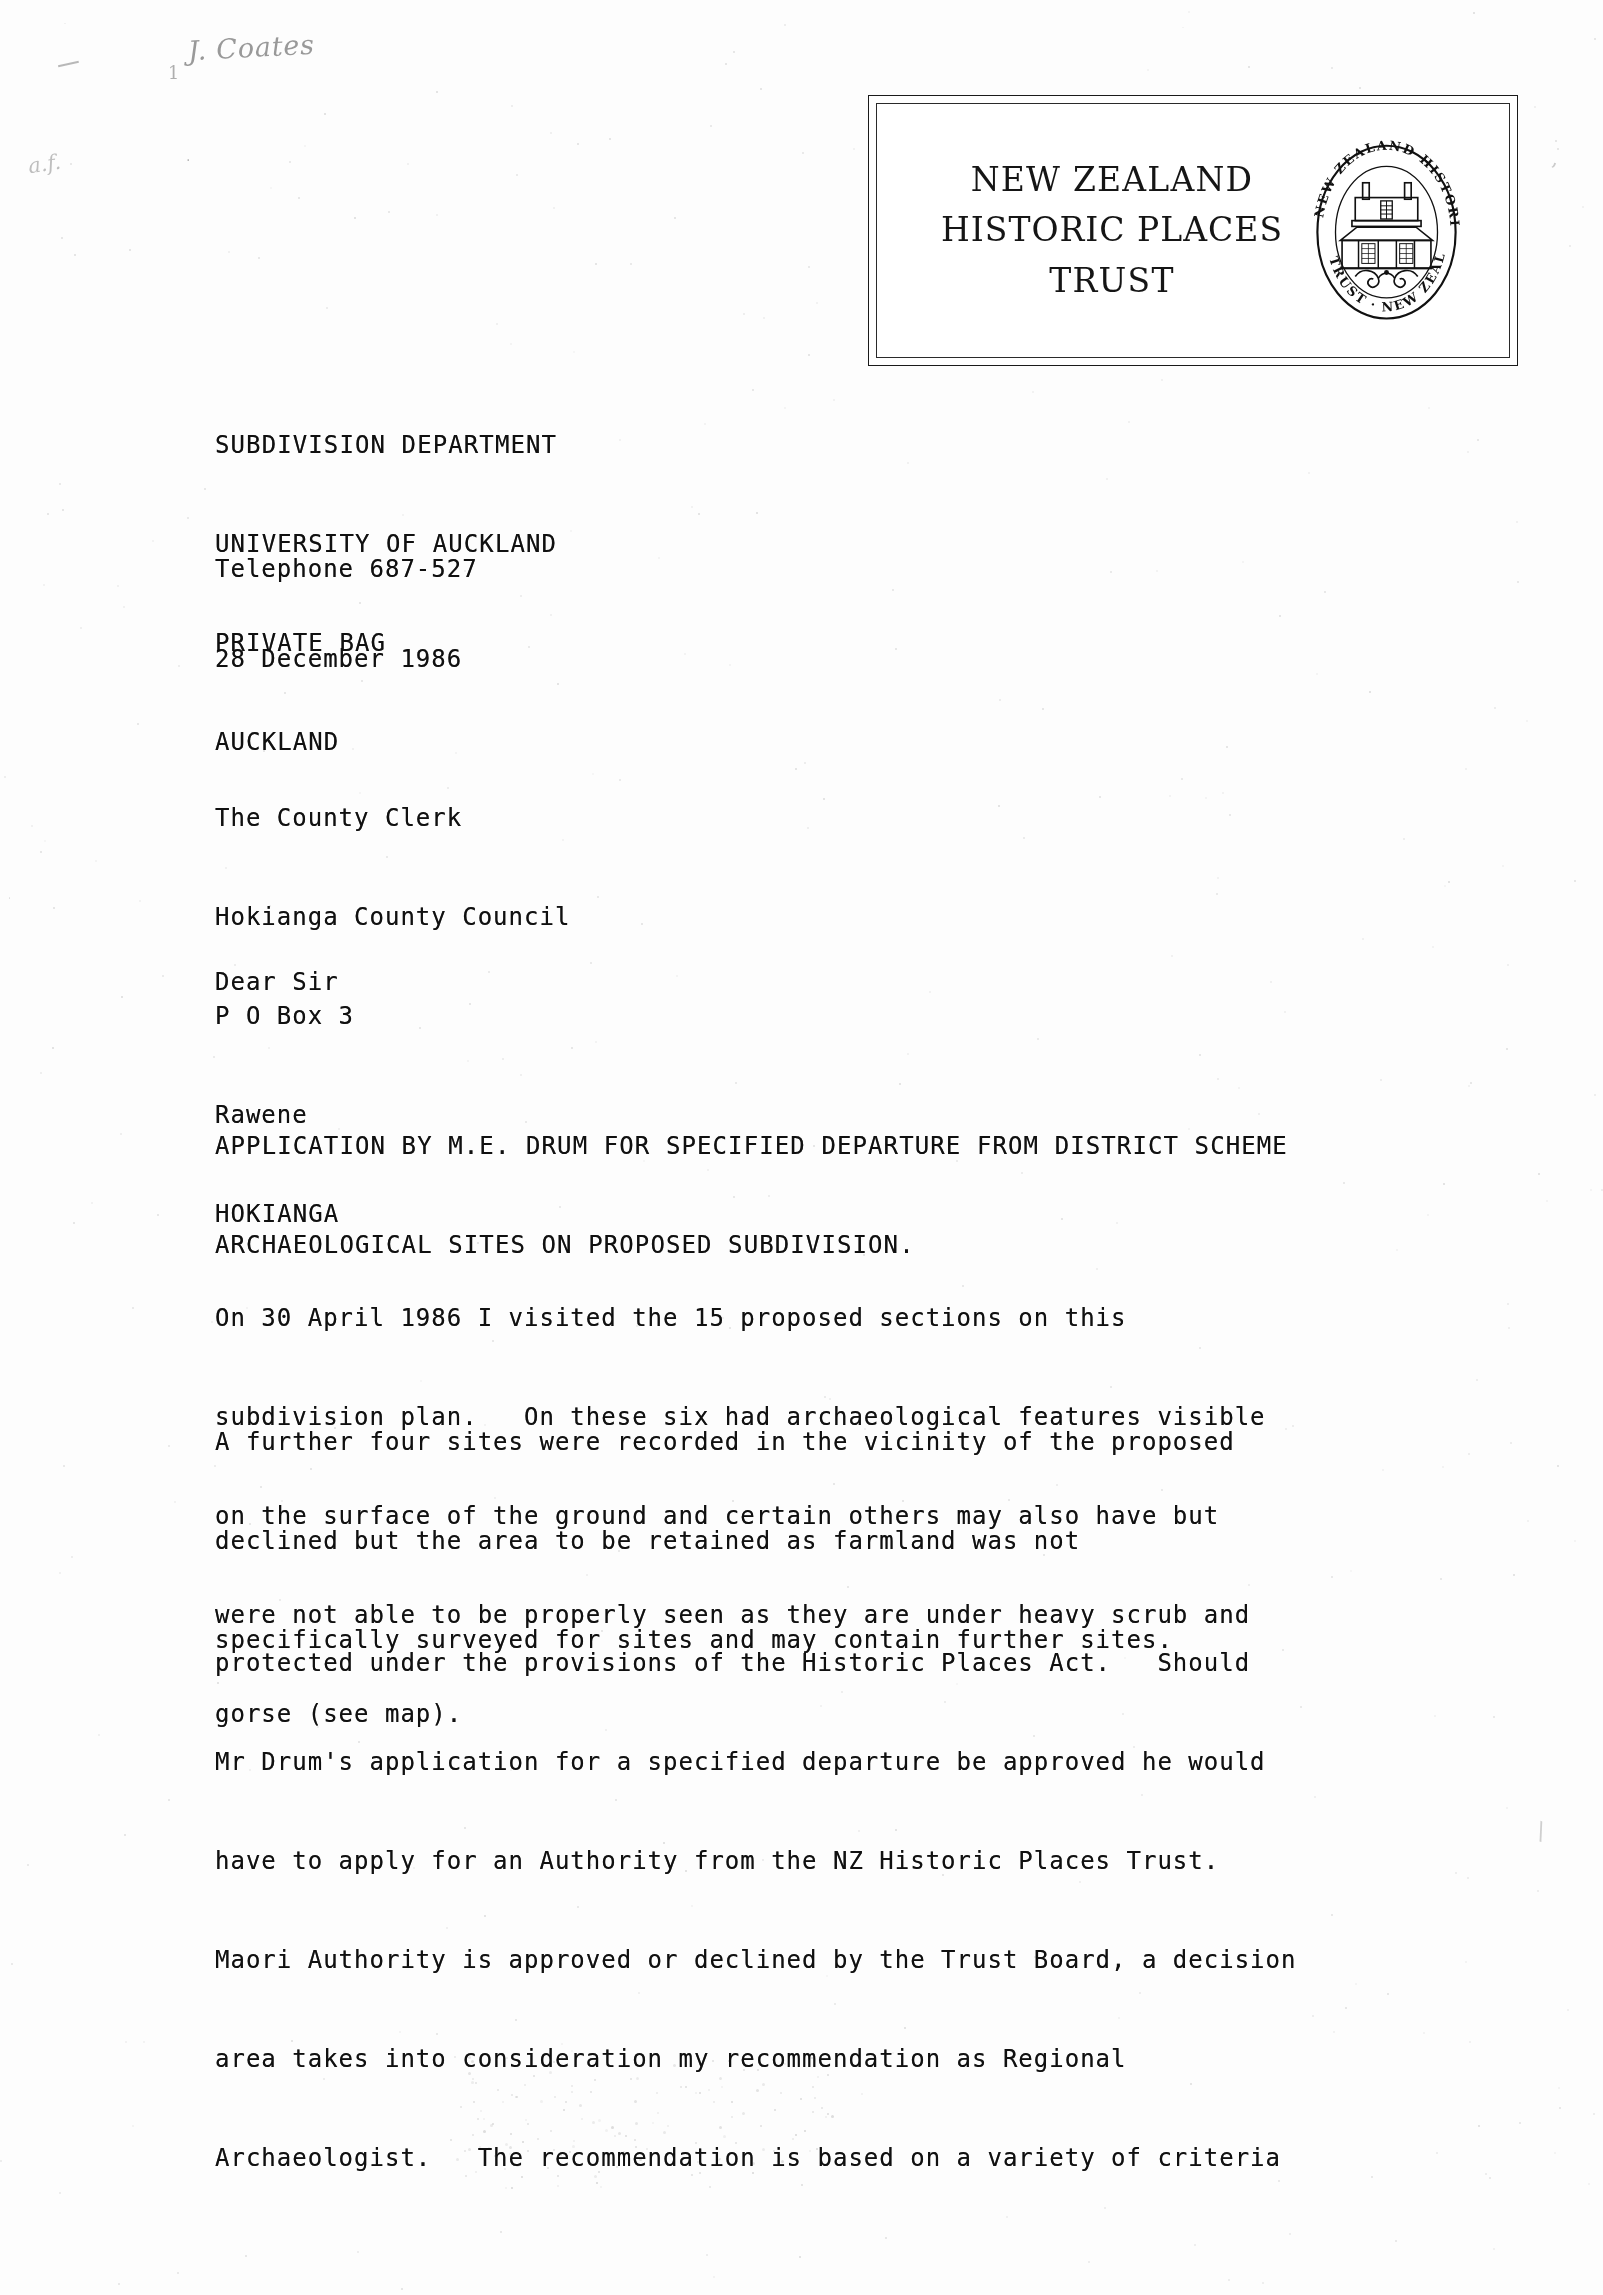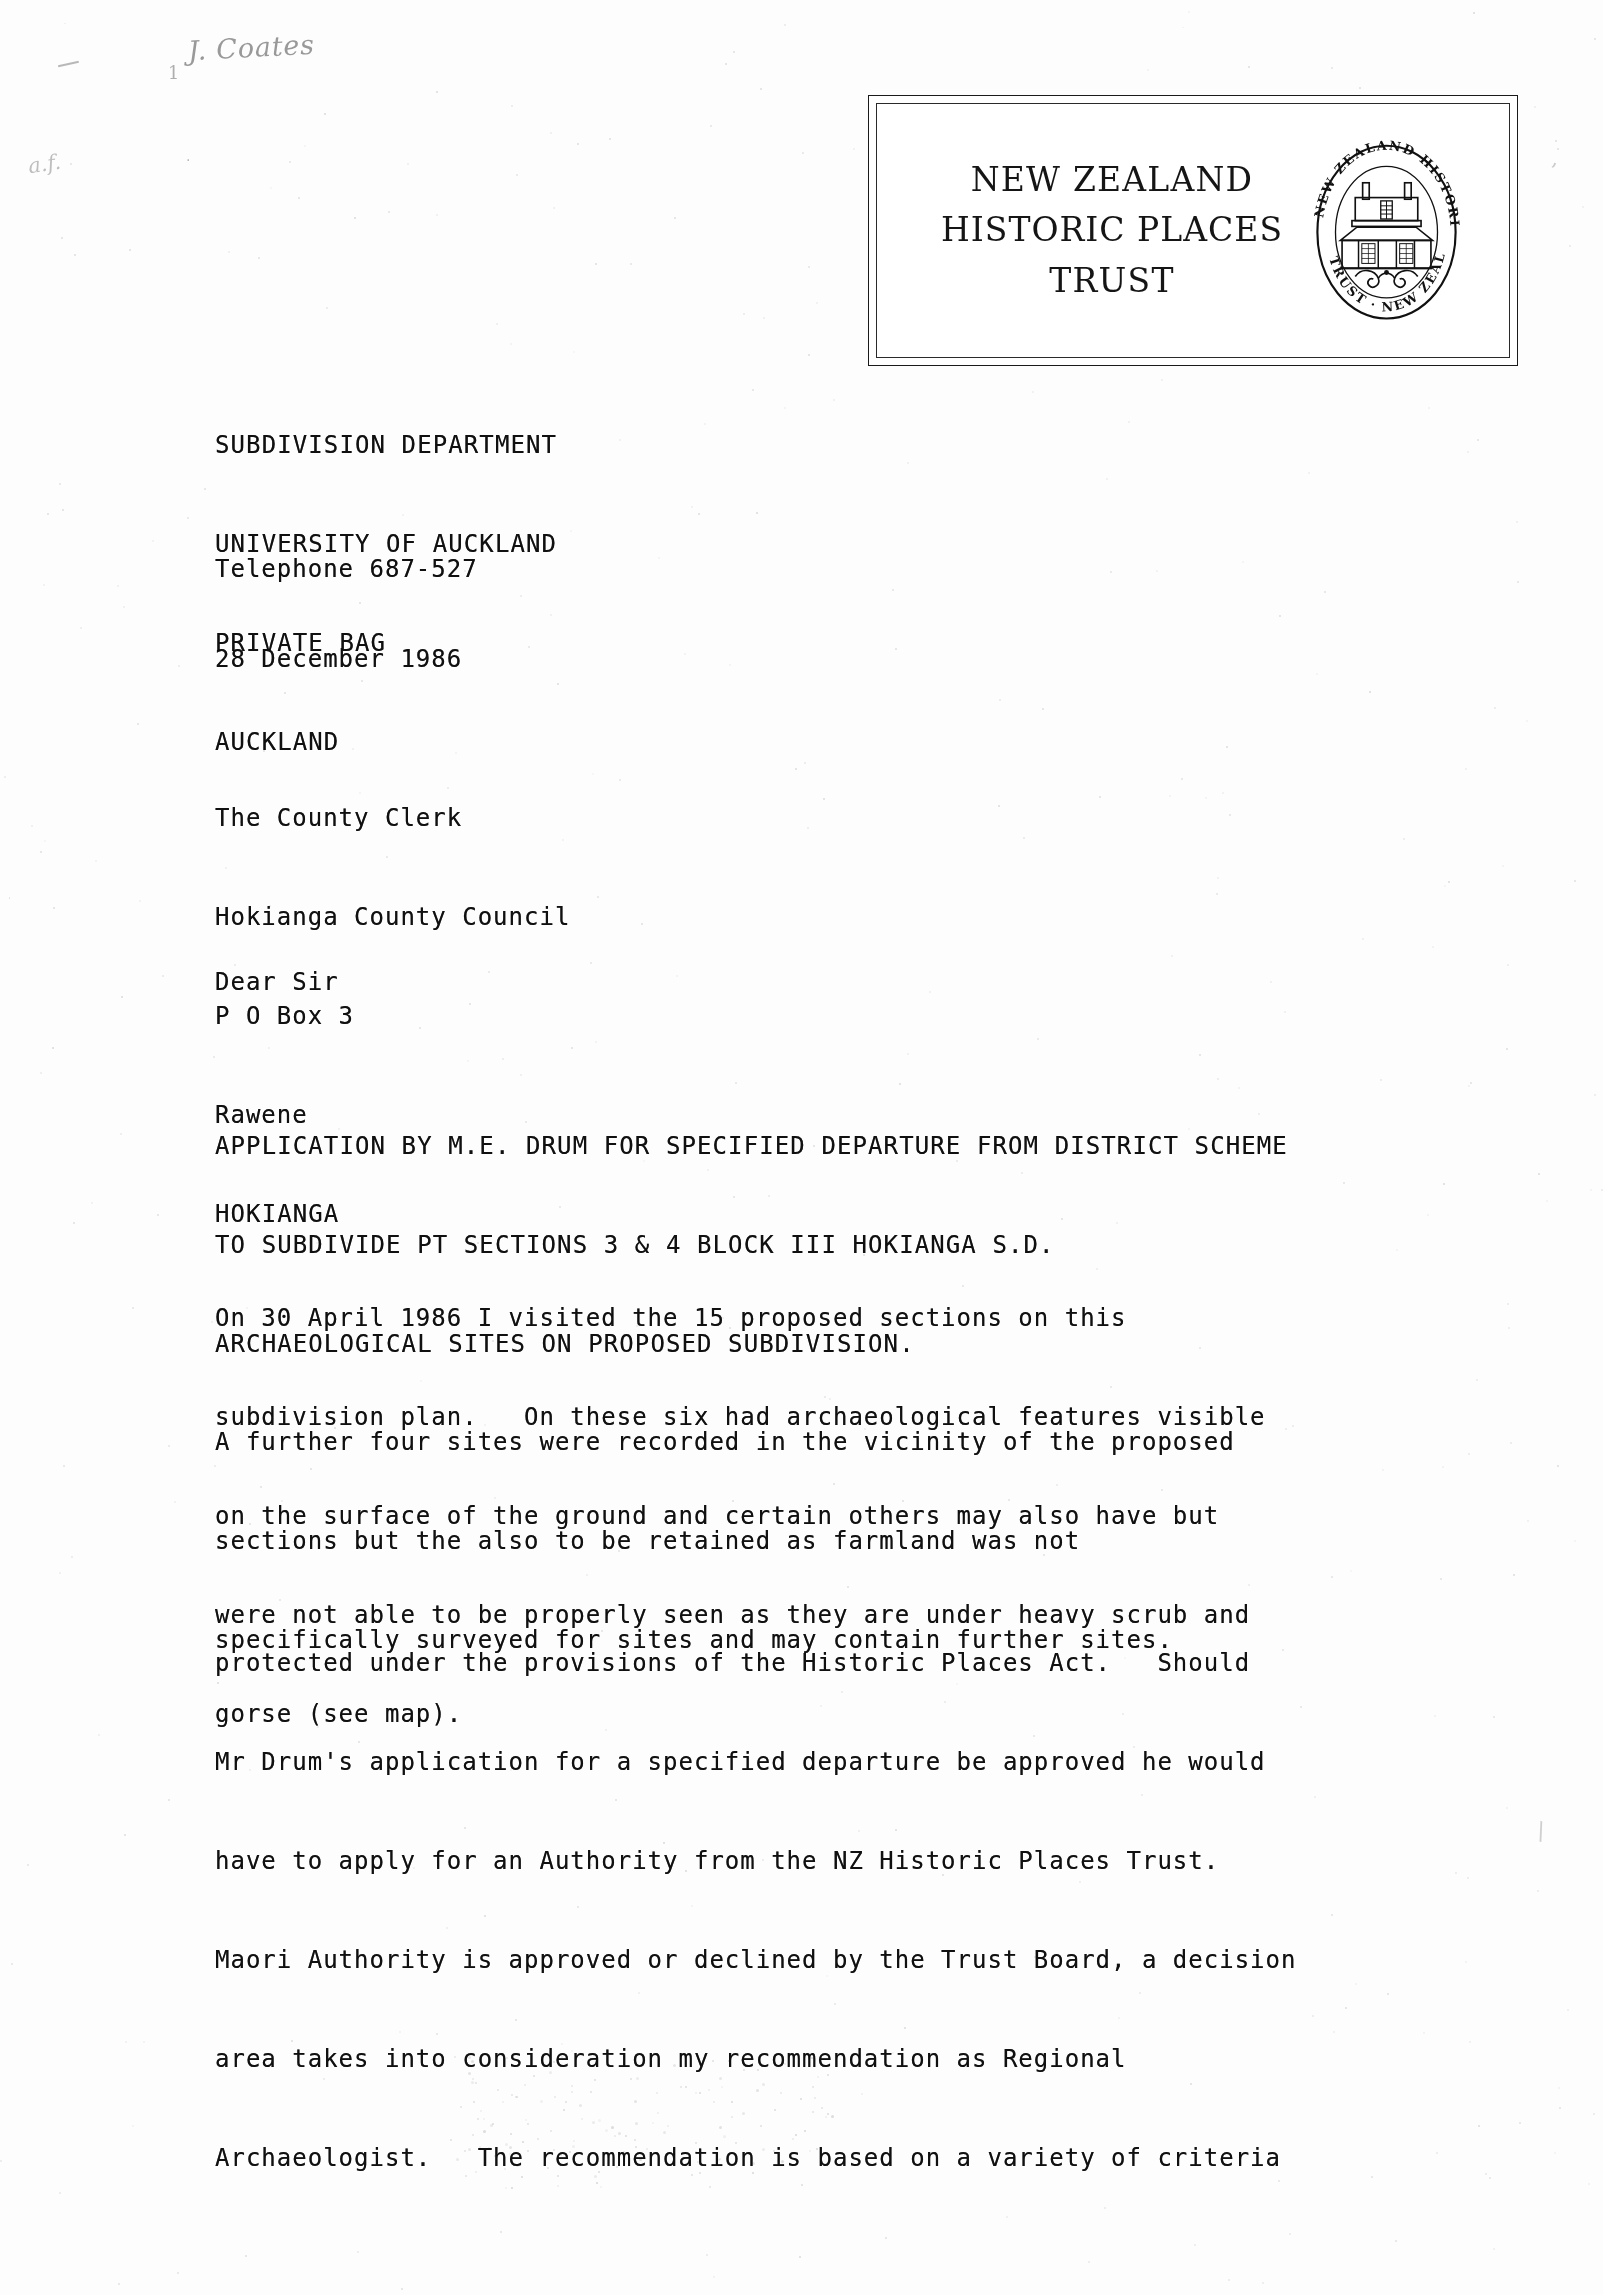--- a/index.html
+++ b/index.html
@@ -849,35 +849,34 @@
     <div>Hokianga County Council</div>
     <div>P O Box 3</div>
     <div>Rawene</div>
     <div class="tw-caps">HOKIANGA</div>
   </div>
 
   <div class="tw typed tw-block salutation">Dear Sir</div>
 
   <div class="tw typed tw-block tw-caps subject">
     <div>APPLICATION BY M.E. DRUM FOR SPECIFIED DEPARTURE FROM DISTRICT SCHEME</div>
-    <div>TO SUBDIVIDE PT SECTIONS 3 &amp; 4 BLOCK III HOKIANGA S.D.</div>
     <div>ARCHAEOLOGICAL SITES ON PROPOSED SUBDIVISION.</div>
   </div>
 
   <div class="tw typed tw-block para1">
     <div>On 30 April 1986 I visited the 15 proposed sections on this</div>
     <div>subdivision plan.   On these six had archaeological features visible</div>
     <div>on the surface of the ground and certain others may also have but</div>
     <div>were not able to be properly seen as they are under heavy scrub and</div>
     <div>gorse (see map).</div>
   </div>
 
   <div class="tw typed tw-block para2">
     <div>A further four sites were recorded in the vicinity of the proposed</div>
-    <div>sections but the also to be retained as farmland was not</div>
+    <div>declined but the area to be retained as farmland was not</div>
     <div>specifically surveyed for sites and may contain further sites.</div>
   </div>
 
   <div class="tw typed tw-block para3">
     <div>protected under the provisions of the Historic Places Act.   Should</div>
     <div>Mr Drum's application for a specified departure be approved he would</div>
     <div>have to apply for an Authority from the NZ Historic Places Trust.</div>
     <div>Maori Authority is approved or declined by the Trust Board, a decision</div>
     <div>area takes into consideration my recommendation as Regional</div>
     <div>Archaeologist.   The recommendation is based on a variety of criteria</div>

